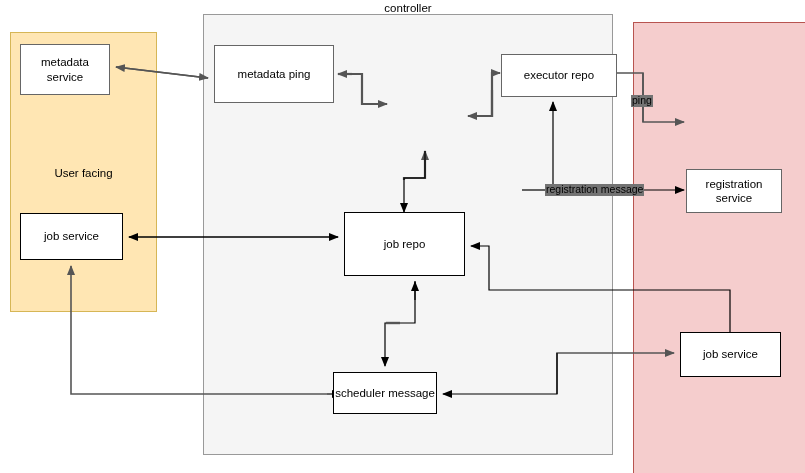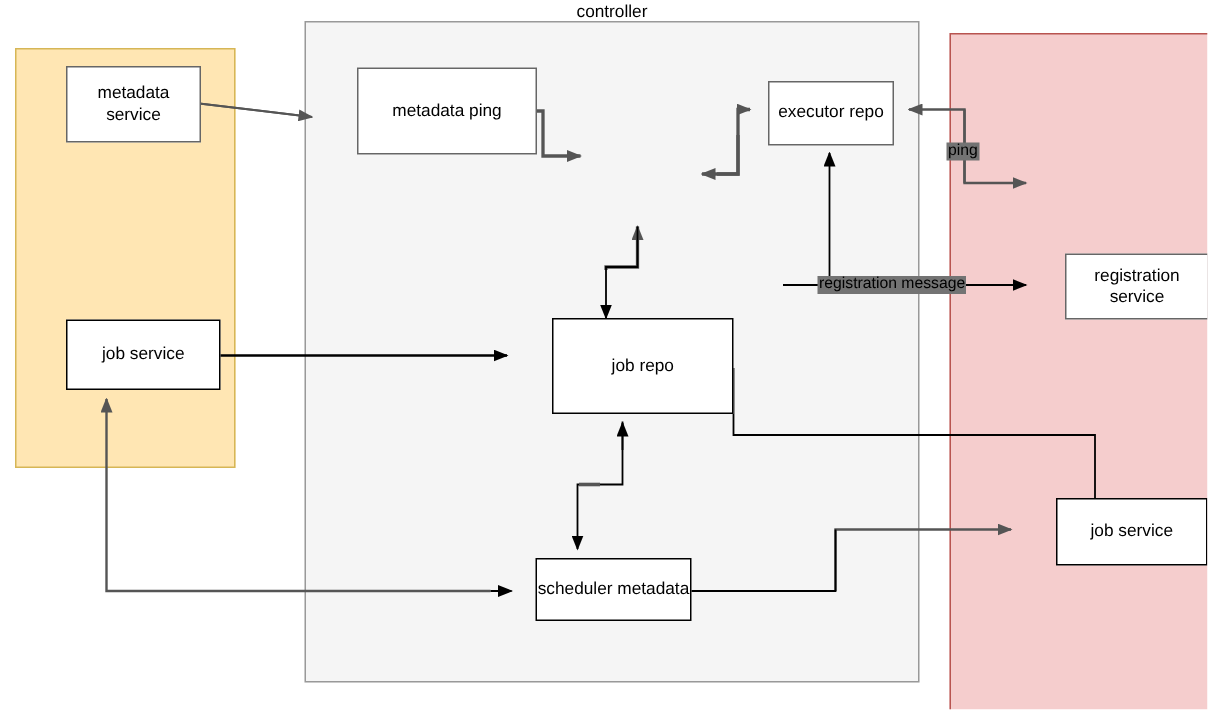--- a/index.html
+++ b/index.html
@@ -51,21 +51,20 @@
     background: #ffffff;
     border: 1.6px solid #666666;
     display: flex;
     align-items: center;
     justify-content: center;
     text-align: center;
     font-size: 11.5px;
     line-height: 1.22;
     color: #000000;
     z-index: 3;
-    margin-left: 24px;
   }
   .node.thin {
     border: 1.2px solid #000000;
   }
   .db {
     position: absolute;
     z-index: 3;
   }
   .db .dbtext {
     position: absolute;
@@ -92,20 +91,21 @@
 <div id="canvas">
 
   <div class="region region-controller" style="left:203px; top:14px; width:410px; height:441px;"></div>
 
   <div class="region region-user" style="left:10px; top:32px; width:147px; height:280px;"></div>
 
   <div class="region region-exec" style="left:633px; top:22px; width:175px; height:455px;"></div>
 
   <div class="region-label" style="left:203px; top:2px; width:410px;">controller</div>
 
+  <div class="region-label" style="left:10px; top:167px; width:147px;">User facing</div>
 
 
   <svg class="wires" viewBox="0 0 805 473">
     <defs>
       <marker id="ah" markerWidth="10" markerHeight="8" refX="9" refY="4" orient="auto" markerUnits="userSpaceOnUse">
         <path d="M0,0 L10,4 L0,8 z" fill="#000000"></path>
       </marker>
       <marker id="ahg" markerWidth="10" markerHeight="8" refX="9" refY="4" orient="auto" markerUnits="userSpaceOnUse">
         <path d="M0,0 L10,4 L0,8 z" fill="#555555"></path>
       </marker>
@@ -185,30 +185,30 @@
 
   <div class="node thin" style="left:20px; top:213px; width:103px; height:47px;">
     <span>job service</span>
   </div>
 
   <div class="node" style="left:214px; top:45px; width:120px; height:58px;">
     <span>metadata ping</span>
   </div>
 
 
-  <div class="node" style="left:488px; top:54px; width:84px; height:43px;">
+  <div class="node" style="left:501px; top:54px; width:116px; height:43px;">
     <span>executor repo</span>
   </div>
 
   <div class="node thin" style="left:344px; top:212px; width:121px; height:64px;">
     <span>job repo</span>
   </div>
 
   <div class="node thin" style="left:333px; top:372px; width:104px; height:42px;">
-    <span>scheduler metadata</span>
+    <span>scheduler message</span>
   </div>
 
 
   <div class="node" style="left:686px; top:169px; width:96px; height:44px;">
     <span>
       <span>registration</span><br>
       <span>service</span>
     </span>
   </div>
 

